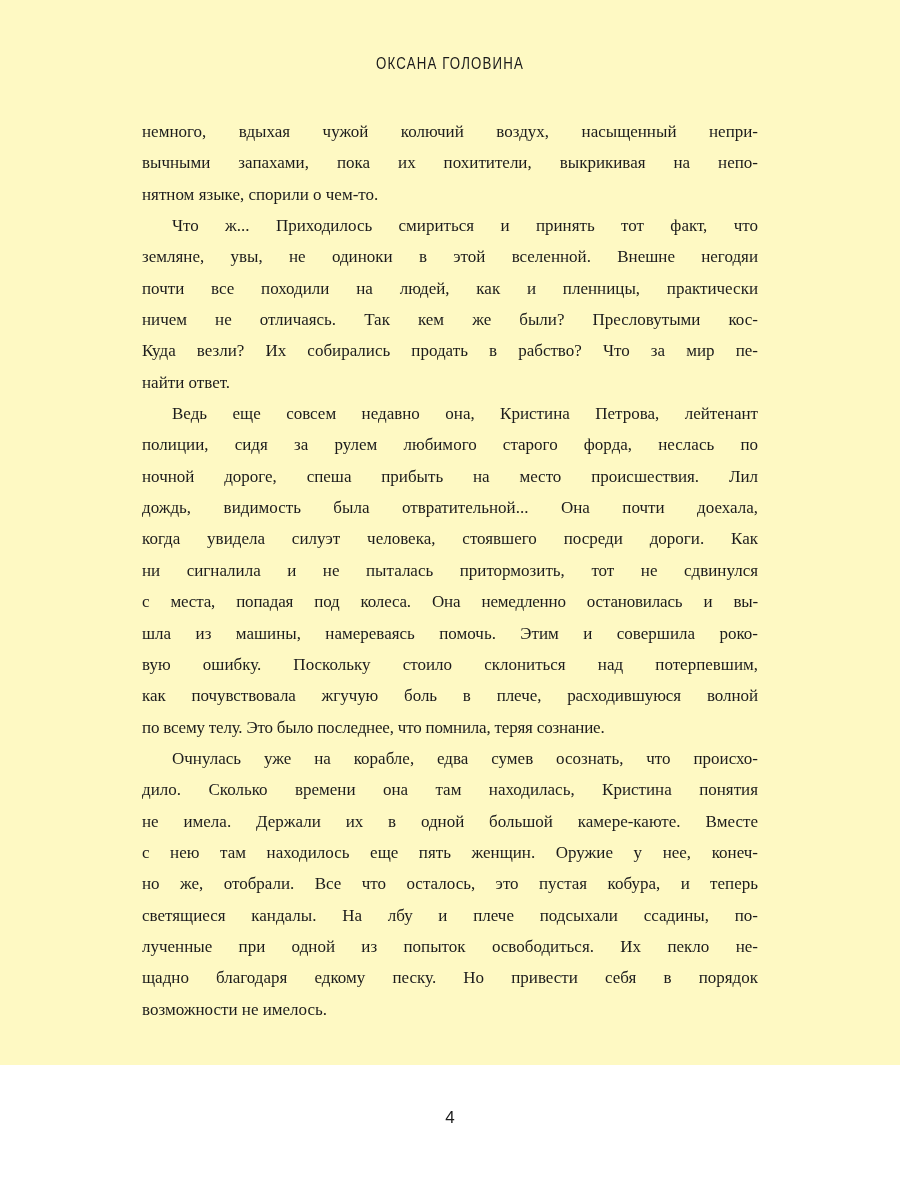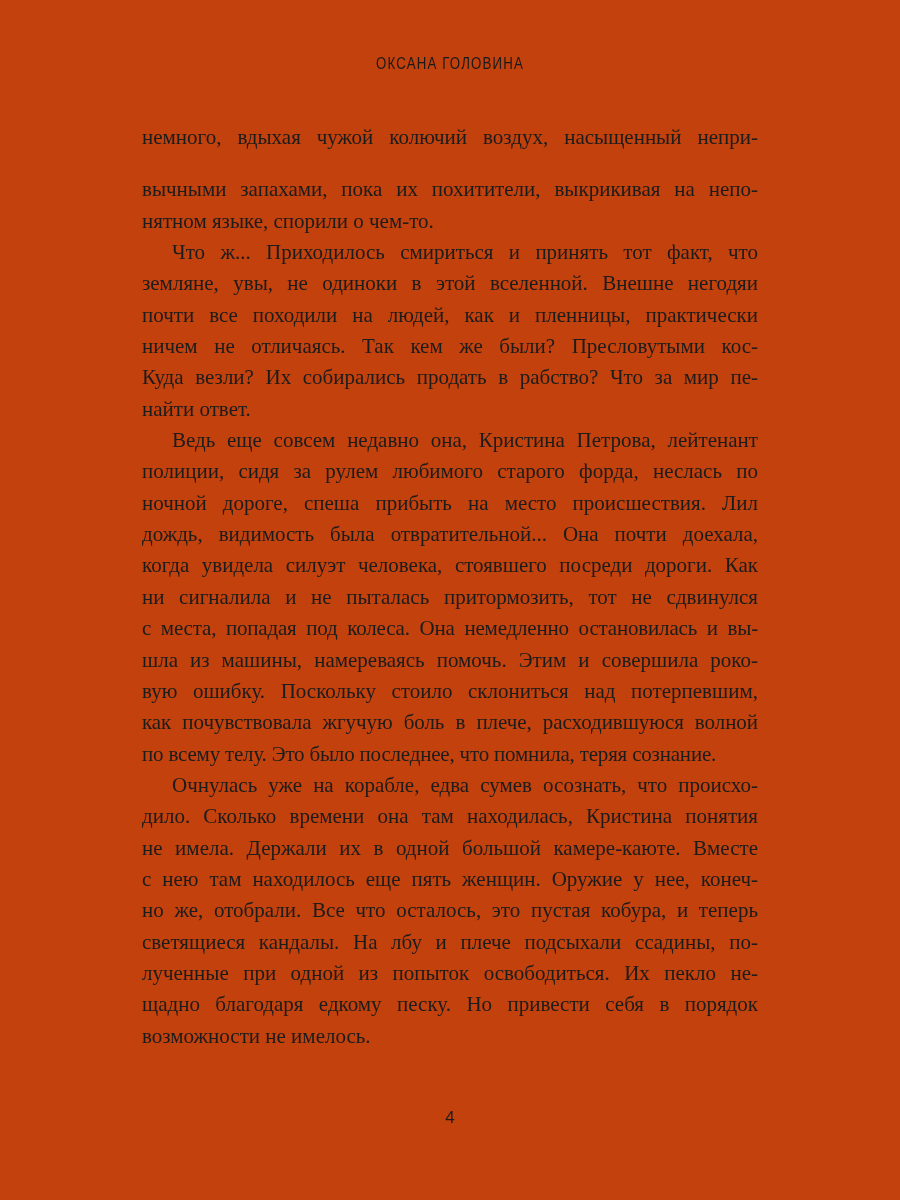--- a/index.html
+++ b/index.html
@@ -1,27 +1,27 @@
 <!DOCTYPE html>
 <html><head>
   <meta charset="utf-8">
   <style>
     html, body { margin: 0; padding: 0; background: #ffffff; }
     body { width: 900px; height: 1200px; position: relative; overflow: hidden; }
     .page {
-      position: absolute; left: 0; top: 0; width: 900px; height: 1200px; background: #c2410c;
+      position: absolute; left: 0; top: 0; width: 900px; height: 1065px; background: #fef9c3;
     }
     .running-head {
       position: absolute; top: 54px; left: 0; width: 900px; text-align: center;
       font-family: "Liberation Sans", sans-serif; font-size: 17px; letter-spacing: 1.5px;
       color: #1a1a1a; transform: scaleX(0.78); transform-origin: 450px 0;
     }
     .body-text {
-      position: absolute; top: 122px; left: 142px; width: 616px;
-      font-family: "Liberation Serif", serif; font-size: 21px; line-height: 31.35px;
+      position: absolute; top: 116px; left: 142px; width: 616px;
+      font-family: "Liberation Serif", serif; font-size: 17px; line-height: 31.35px;
       color: #1c1c1c;
     }
     .line {
       display: block; white-space: nowrap; text-align: justify; text-align-last: justify;
       height: 31.35px;
     }
     .line.last { text-align-last: left; }
     .line.indent { text-indent: 30px; }
     .page-number {
       position: absolute; top: 1108px; left: 0; width: 900px; text-align: center;
@@ -30,21 +30,21 @@
   </style>
 </head>
 <body>
 
 <div class="page">
   <div class="running-head">ОКСАНА ГОЛОВИНА</div>
 
   <div class="body-text" id="body-text">
       <div>
         <span class="line" style="display: block;">немного, вдыхая чужой колючий воздух, насыщенный непри-</span>
-        <span class="line" style="display: block; margin-top: 21px;">вычными запахами, пока их похитители, выкрикивая на непо-</span>
+        <span class="line" style="display: block;">вычными запахами, пока их похитители, выкрикивая на непо-</span>
         <span class="line last" style="display: block;">нятном языке, спорили о чем-то.</span>
       </div>
       <div>
         <span class="line indent" style="display: block;">Что ж... Приходилось смириться и принять тот факт, что</span>
         <span class="line" style="display: block;">земляне, увы, не одиноки в этой вселенной. Внешне негодяи</span>
         <span class="line" style="display: block;">почти все походили на людей, как и пленницы, практически</span>
         <span class="line" style="display: block;">ничем не отличаясь. Так кем же были? Пресловутыми кос-</span>
         <span class="line" style="display: block;">Куда везли? Их собирались продать в рабство? Что за мир пе-</span>
         <span class="line last" style="display: block;">найти ответ.</span>
       </div>

